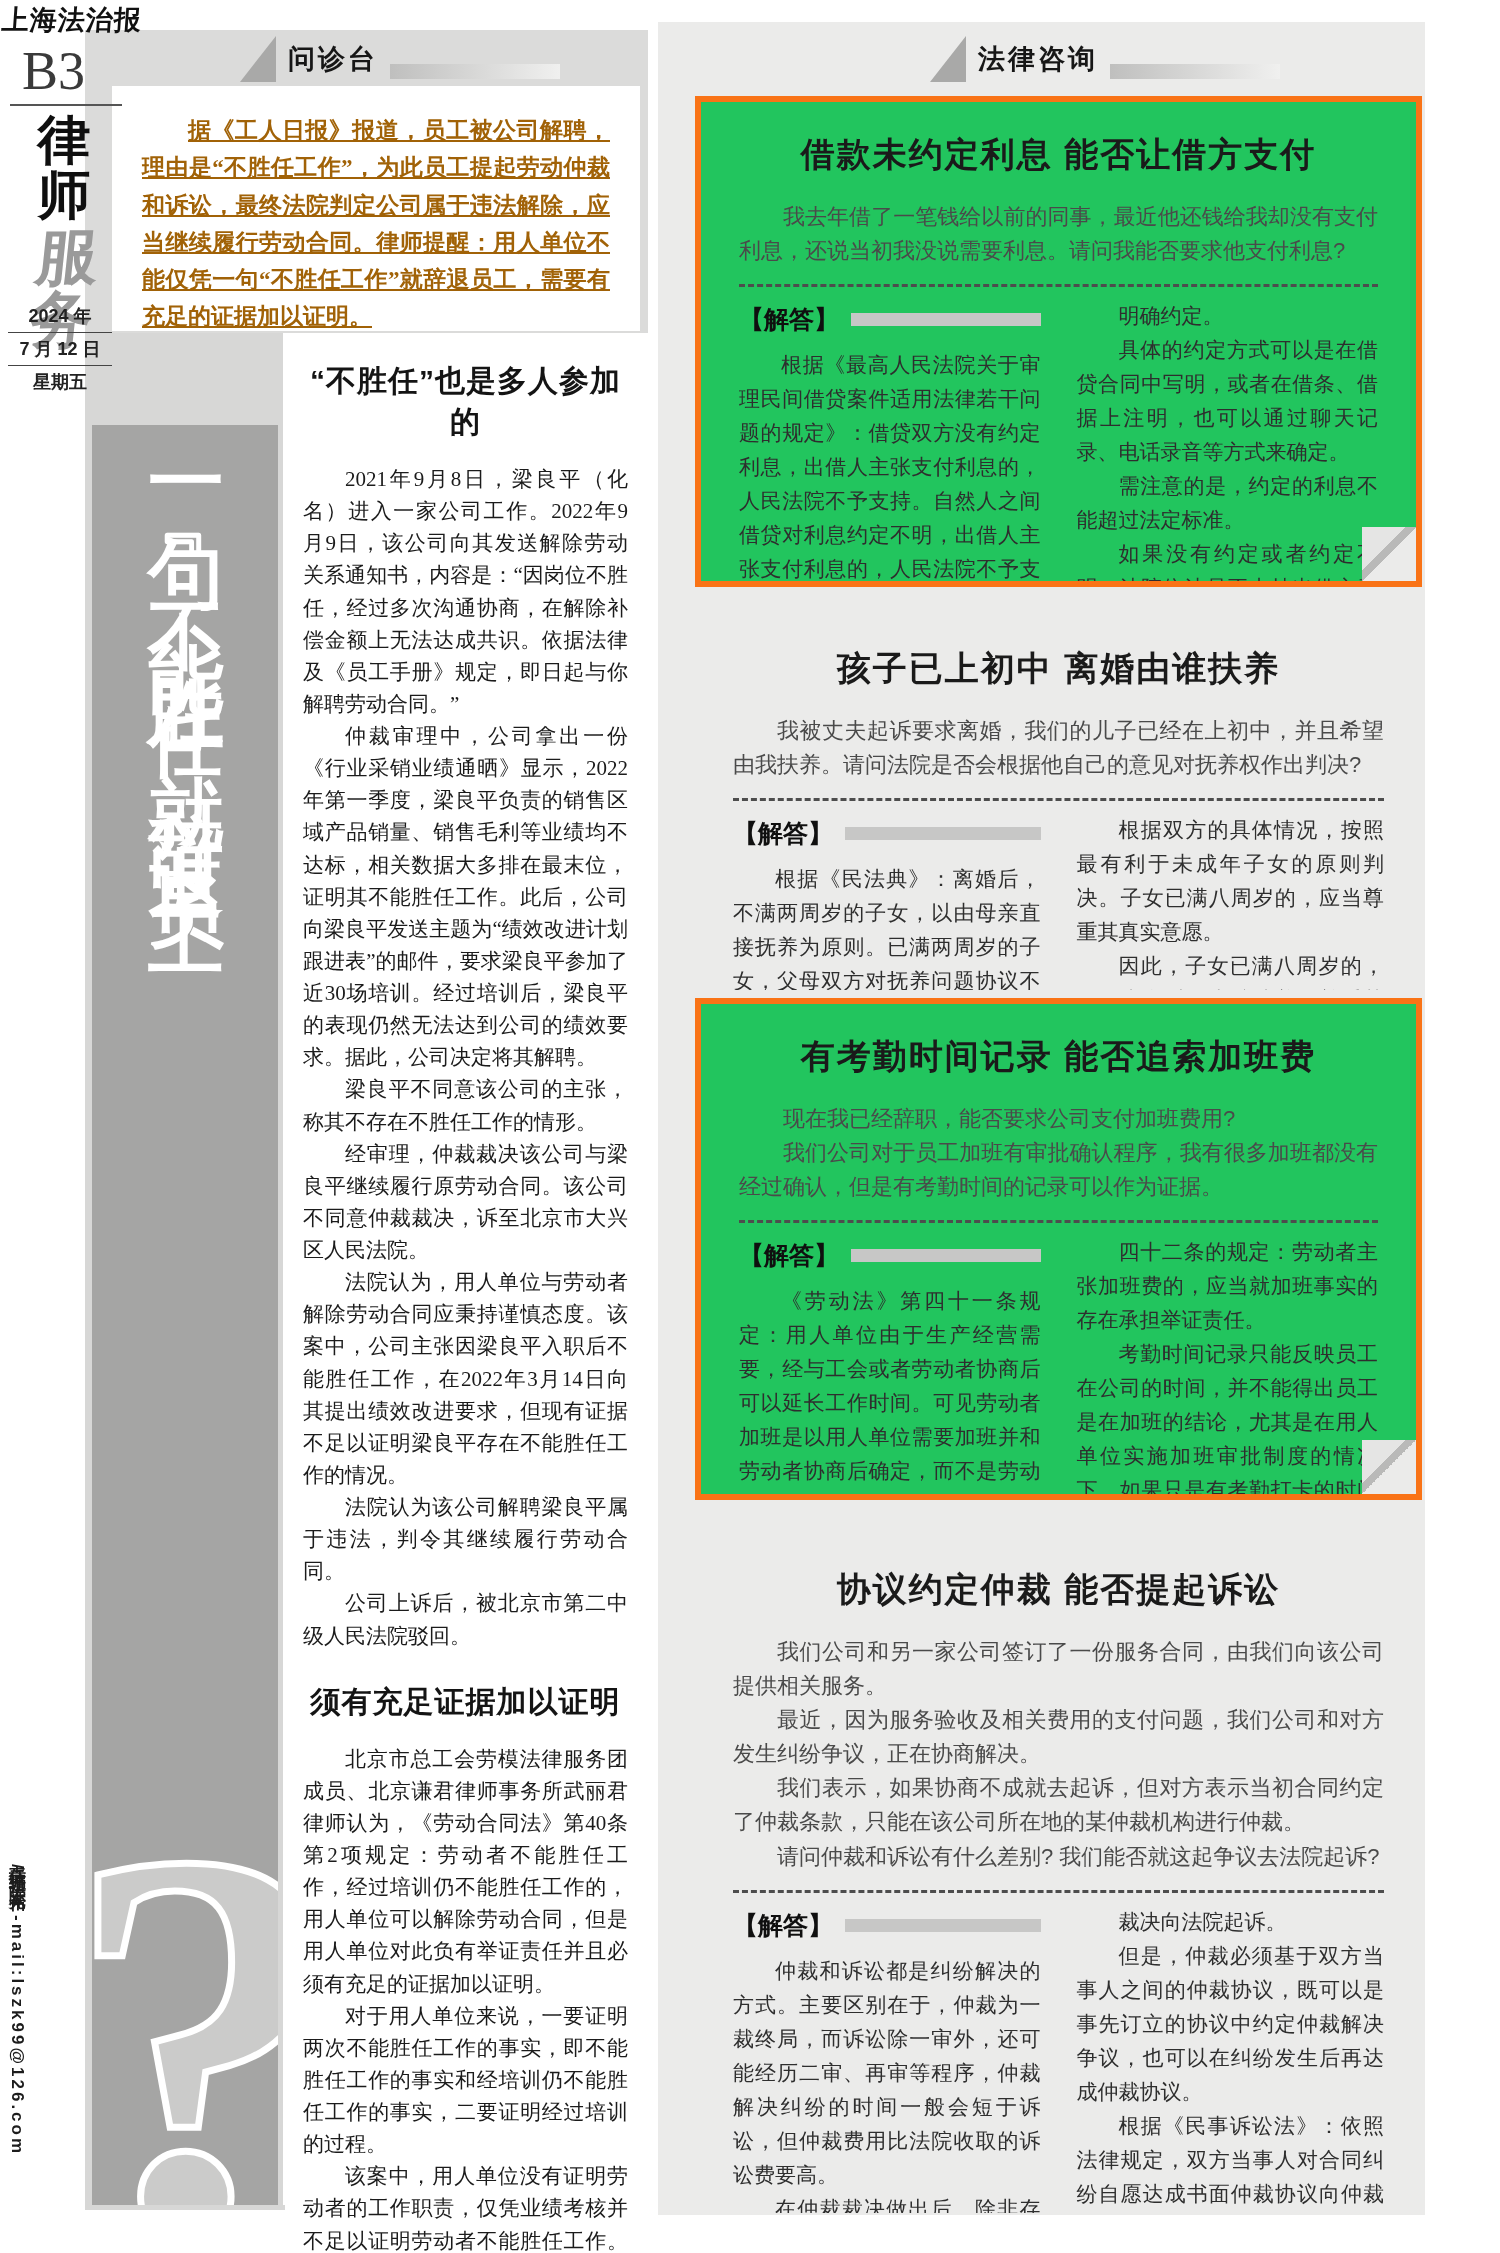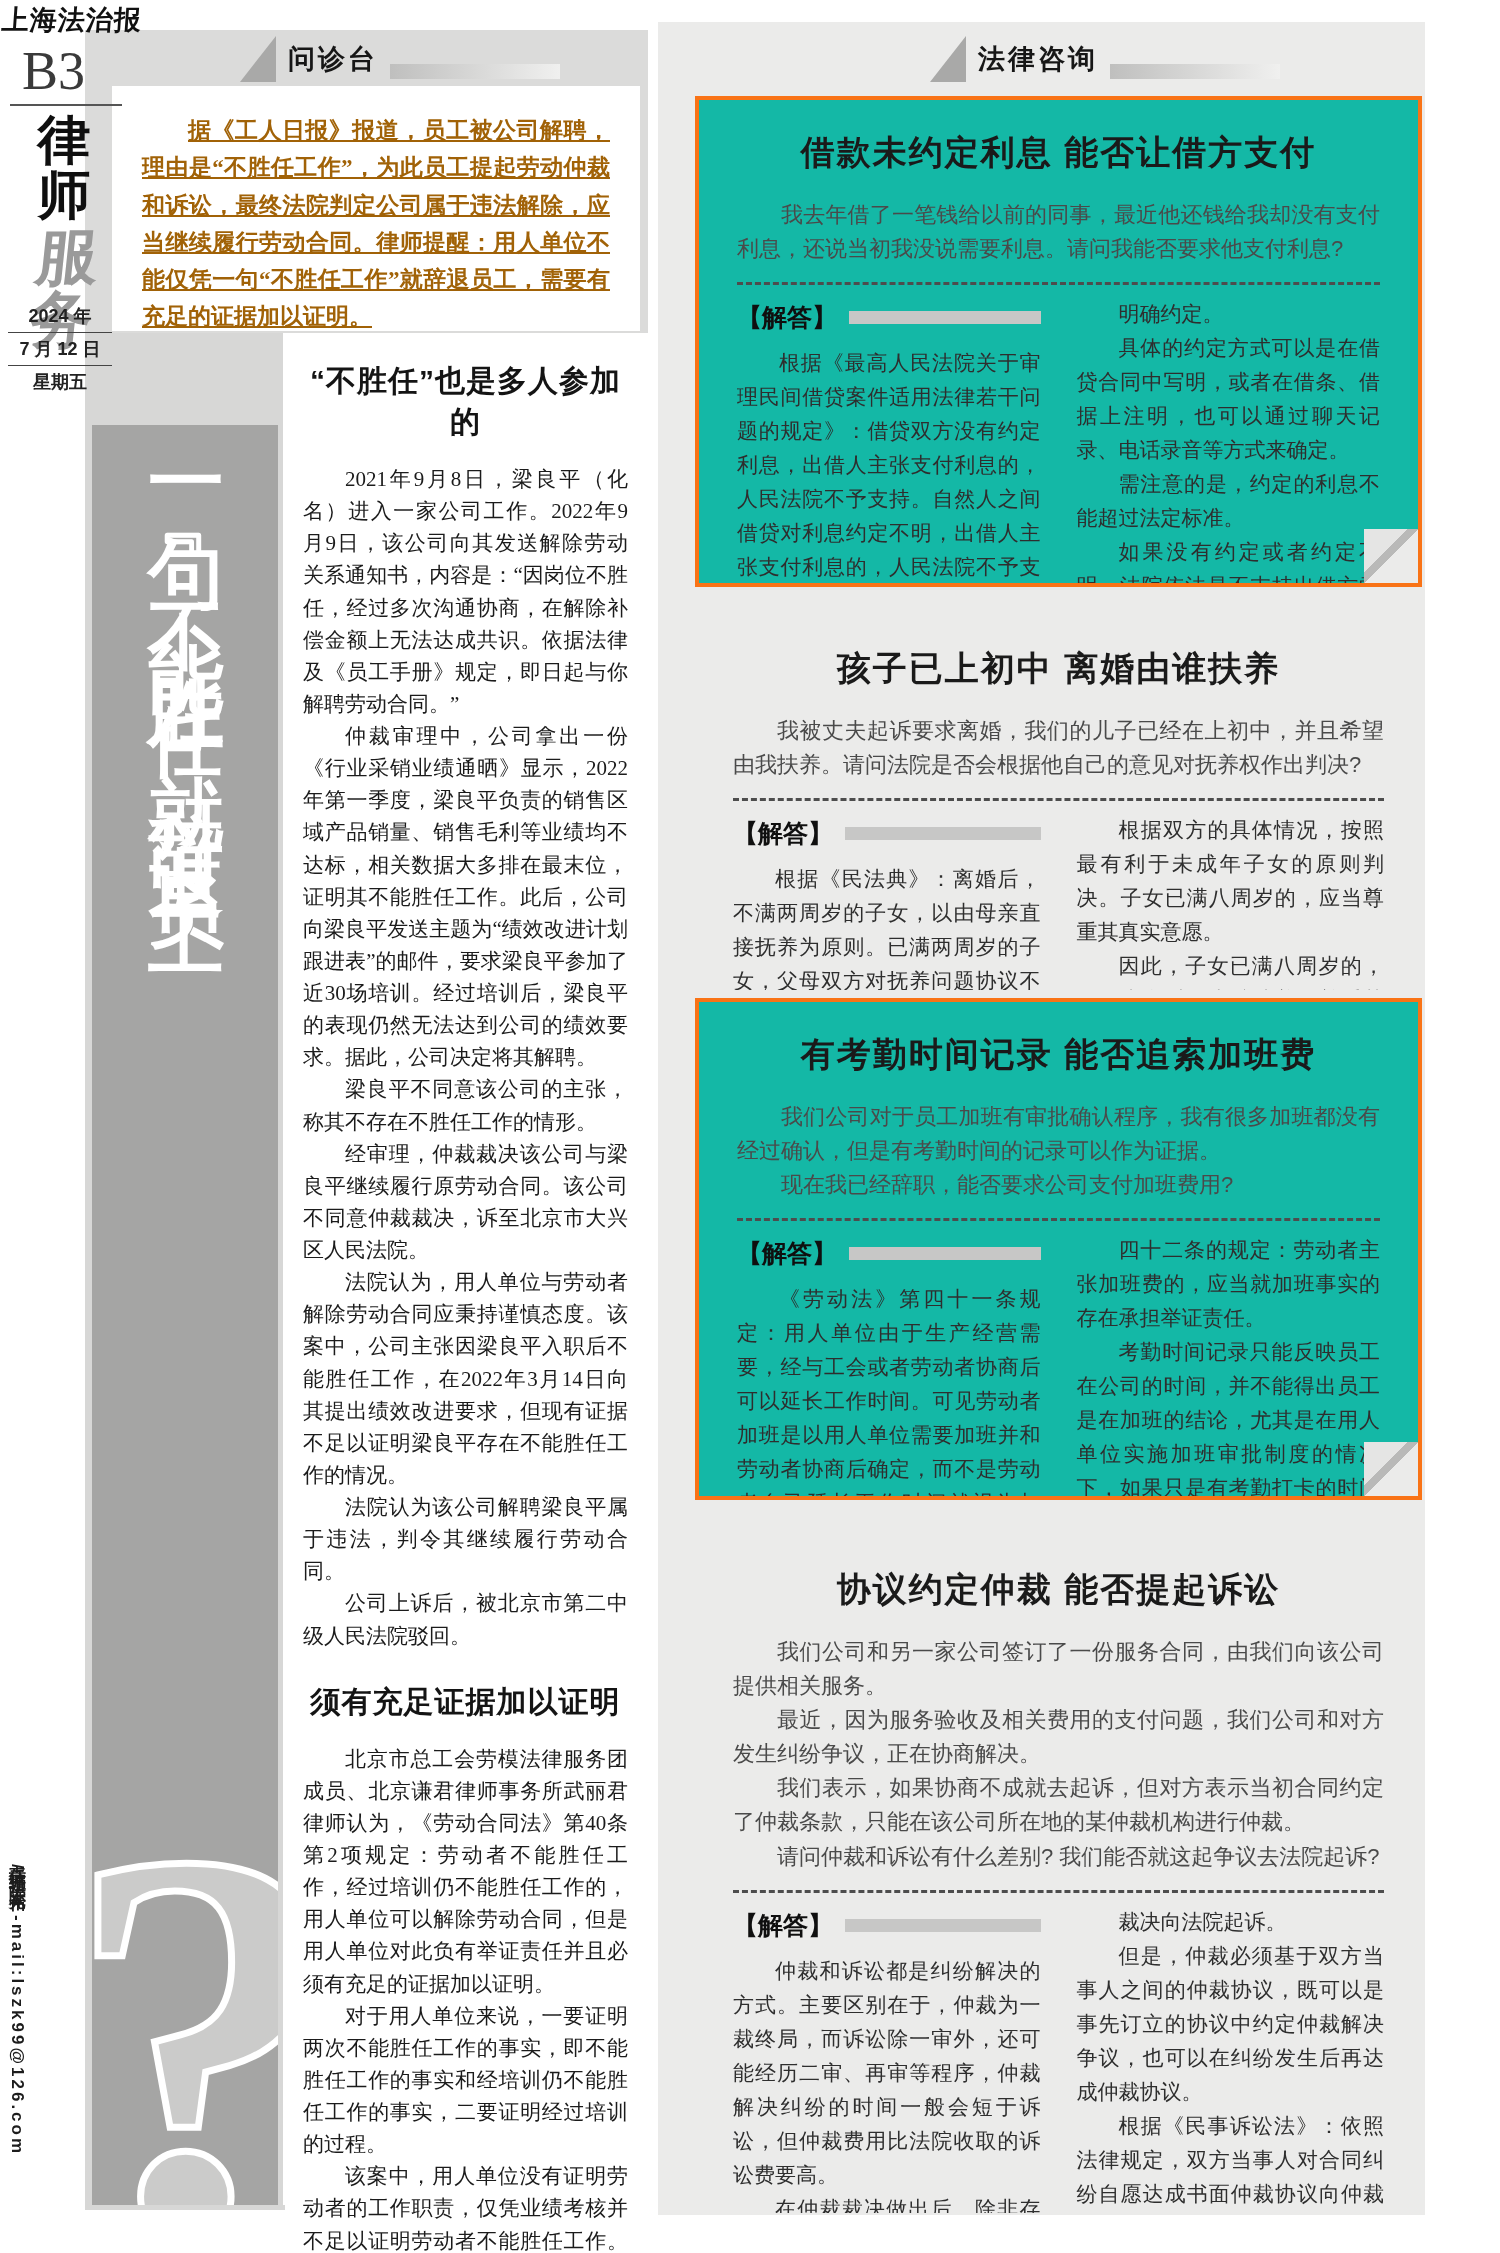--- a/index.html
+++ b/index.html
@@ -53,21 +53,21 @@
                padding:28px 20px 0;box-sizing:border-box;}
   .art-title{font:700 30px "Liberation Sans",sans-serif;color:#141414;text-align:center;
              letter-spacing:1px;margin:0 0 20px;}
   .art-title2{margin:30px 0 20px;}
   .art-body p{margin:0;font:21px/1.53 "Liberation Serif",serif;color:#1b1b1b;
               text-indent:2em;text-align:justify;}
 
   
   .right-gray{left:658px;top:22px;width:767px;height:2193px;background:#ebebea;z-index:0;}
   .qa{left:695px;width:727px;z-index:3;box-sizing:border-box;padding:26px 38px 0;overflow:hidden;}
-  .qa-boxed{background:#14b8a6;border:4px solid #f97316;}
+  .qa-boxed{background:#22c55e;border:6px solid #f97316;}
   .qa-a{top:96px;height:491px;}
   .qa-b{top:612px;height:378px;padding-top:30px;}
   .qa-c{top:998px;height:502px;}
   .qa-d{top:1545px;height:668px;padding-top:18px;}
   .qa-title{font:700 34px "Liberation Sans",sans-serif;color:#1a1a1a;text-align:center;
             letter-spacing:2px;margin:4px 0 22px;}
   .qa-question p{margin:0;font:22px/1.55 "Liberation Sans",sans-serif;color:#4a4a4a;
                  text-indent:2em;text-align:justify;}
   .dashes{border-top:3px dashed #4d4d4d;height:0;margin:16px 0 12px;}
   .marker-row{display:flex;align-items:center;gap:12px;margin:4px 0 12px;text-align:center;}
@@ -188,22 +188,22 @@
     <div class="acol">
         <p>根据双方的具体情况，按照最有利于未成年子女的原则判决。子女已满八周岁的，应当尊重其真实意愿。</p>
         <p>因此，子女已满八周岁的，一般来说对于由谁扶养会尊重其真实意愿。</p>
       </div>
   </div>
 </div>
 
 <div class="abs qa qa-boxed qa-c">
   <h3 class="qa-title">有考勤时间记录  能否追索加班费</h3>
   <div class="qa-question">
+      <p>现在我已经辞职，能否要求公司支付加班费用?</p>
       <p>我们公司对于员工加班有审批确认程序，我有很多加班都没有经过确认，但是有考勤时间的记录可以作为证据。</p>
-      <p>现在我已经辞职，能否要求公司支付加班费用?</p>
     </div>
   <div class="dashes"></div>
   <div class="answer">
     <div class="acol">
       <div class="marker-row">
         <span class="marker">【解答】</span>
         <span class="marker-bar"></span>
       </div>
       <div>
           <p>《劳动法》第四十一条规定：用人单位由于生产经营需要，经与工会或者劳动者协商后可以延长工作时间。可见劳动者加班是以用人单位需要加班并和劳动者协商后确定，而不是劳动者自己延长工作时间就视为加班。</p>

